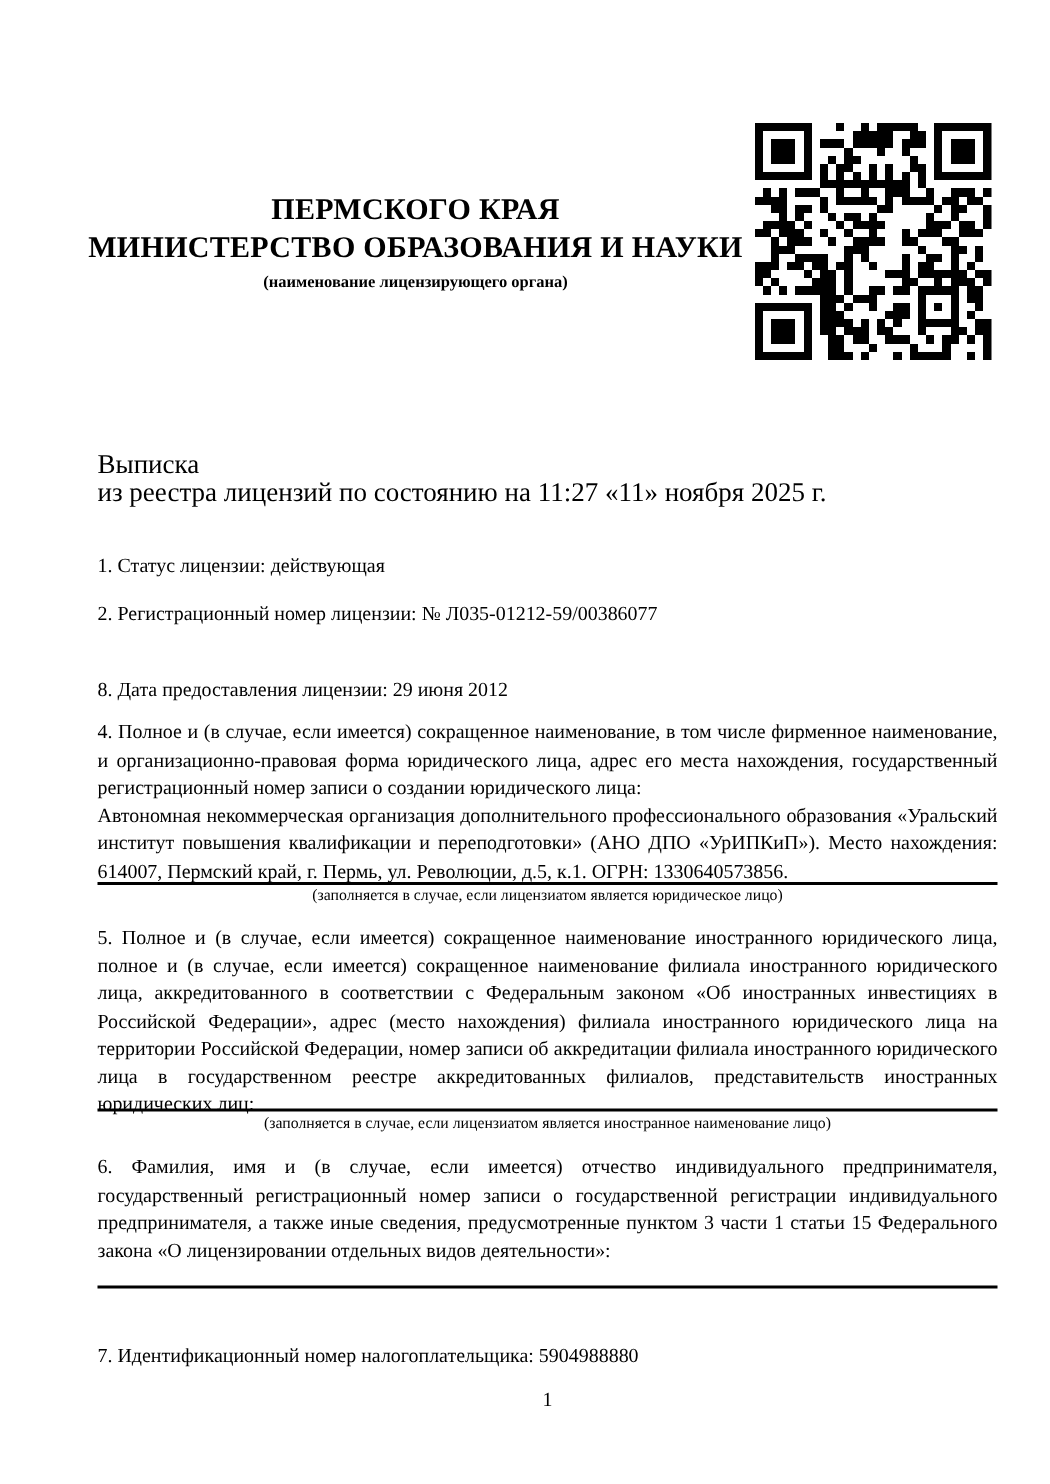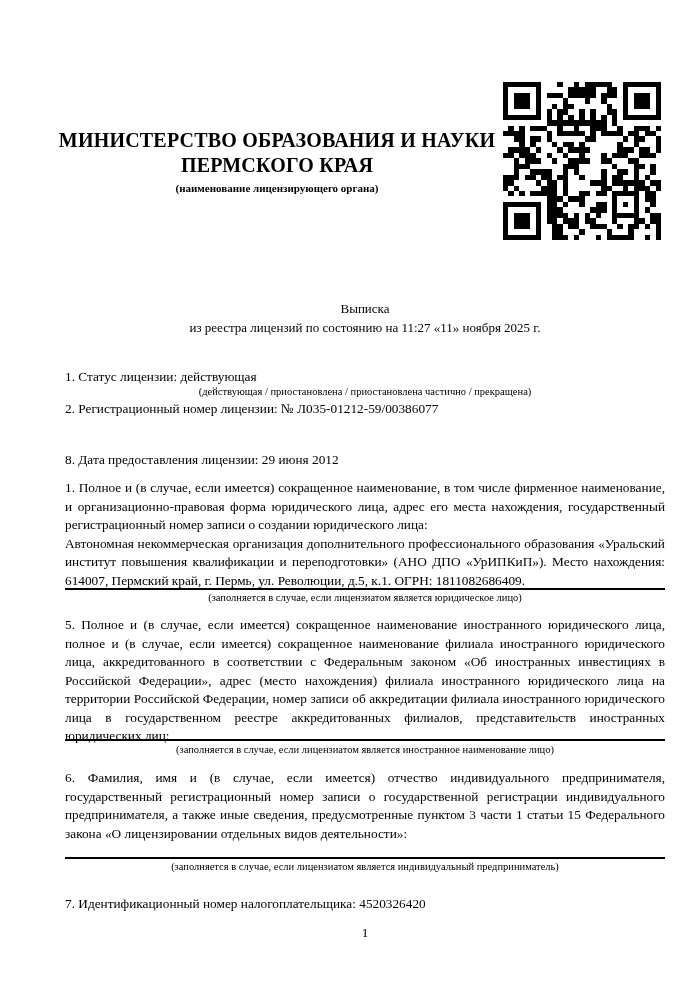--- a/index.html
+++ b/index.html
@@ -45,22 +45,22 @@
     width: 158px;
     height: 158px;
   }
   .qr-box svg { display: block; width: 158px; height: 158px; }
 
   
   .doc-title {
     left: 65px;
     top: 300px;
     width: 600px;
-    text-align: center;
-    font-size: 13px;
+    text-align: left;
+    font-size: 18px;
     line-height: 18.5px;
   }
 
   
   .content-line, .content-para {
     left: 65px;
     width: 600px;
     font-size: 13.3px;
     line-height: 18.5px;
   }
@@ -89,55 +89,53 @@
     font-size: 13.3px;
     line-height: 18.5px;
   }
 </style>
 </head>
 <body>
 
 <div id="page">
 
   <div class="abs ministry-block">
+    <div class="ministry-line">ПЕРМСКОГО КРАЯ</div>
     <div class="ministry-line">МИНИСТЕРСТВО ОБРАЗОВАНИЯ И НАУКИ</div>
-    <div class="ministry-line">ПЕРМСКОГО КРАЯ</div>
     <div class="ministry-caption">(наименование лицензирующего органа)</div>
   </div>
 
   <div class="abs qr-box">
     <svg id="qr-svg" viewBox="0 0 158 158" shape-rendering="crispEdges" aria-hidden="true">
         <path d="M0.00 0.00h5.45v5.45h-5.45zM5.45 0.00h5.45v5.45h-5.45zM10.90 0.00h5.45v5.45h-5.45zM16.34 0.00h5.45v5.45h-5.45zM21.79 0.00h5.45v5.45h-5.45zM27.24 0.00h5.45v5.45h-5.45zM32.69 0.00h5.45v5.45h-5.45zM54.48 0.00h5.45v5.45h-5.45zM70.83 0.00h5.45v5.45h-5.45zM81.72 0.00h5.45v5.45h-5.45zM87.17 0.00h5.45v5.45h-5.45zM92.62 0.00h5.45v5.45h-5.45zM98.07 0.00h5.45v5.45h-5.45zM103.52 0.00h5.45v5.45h-5.45zM119.86 0.00h5.45v5.45h-5.45zM125.31 0.00h5.45v5.45h-5.45zM130.76 0.00h5.45v5.45h-5.45zM136.21 0.00h5.45v5.45h-5.45zM141.66 0.00h5.45v5.45h-5.45zM147.10 0.00h5.45v5.45h-5.45zM152.55 0.00h5.45v5.45h-5.45zM0.00 5.45h5.45v5.45h-5.45zM32.69 5.45h5.45v5.45h-5.45zM65.38 5.45h5.45v5.45h-5.45zM70.83 5.45h5.45v5.45h-5.45zM76.28 5.45h5.45v5.45h-5.45zM81.72 5.45h5.45v5.45h-5.45zM87.17 5.45h5.45v5.45h-5.45zM103.52 5.45h5.45v5.45h-5.45zM108.97 5.45h5.45v5.45h-5.45zM119.86 5.45h5.45v5.45h-5.45zM152.55 5.45h5.45v5.45h-5.45zM0.00 10.90h5.45v5.45h-5.45zM10.90 10.90h5.45v5.45h-5.45zM16.34 10.90h5.45v5.45h-5.45zM21.79 10.90h5.45v5.45h-5.45zM32.69 10.90h5.45v5.45h-5.45zM43.59 10.90h5.45v5.45h-5.45zM49.03 10.90h5.45v5.45h-5.45zM54.48 10.90h5.45v5.45h-5.45zM65.38 10.90h5.45v5.45h-5.45zM70.83 10.90h5.45v5.45h-5.45zM76.28 10.90h5.45v5.45h-5.45zM81.72 10.90h5.45v5.45h-5.45zM87.17 10.90h5.45v5.45h-5.45zM98.07 10.90h5.45v5.45h-5.45zM103.52 10.90h5.45v5.45h-5.45zM108.97 10.90h5.45v5.45h-5.45zM119.86 10.90h5.45v5.45h-5.45zM130.76 10.90h5.45v5.45h-5.45zM136.21 10.90h5.45v5.45h-5.45zM141.66 10.90h5.45v5.45h-5.45zM152.55 10.90h5.45v5.45h-5.45zM0.00 16.34h5.45v5.45h-5.45zM10.90 16.34h5.45v5.45h-5.45zM16.34 16.34h5.45v5.45h-5.45zM21.79 16.34h5.45v5.45h-5.45zM32.69 16.34h5.45v5.45h-5.45zM59.93 16.34h5.45v5.45h-5.45zM81.72 16.34h5.45v5.45h-5.45zM98.07 16.34h5.45v5.45h-5.45zM119.86 16.34h5.45v5.45h-5.45zM130.76 16.34h5.45v5.45h-5.45zM136.21 16.34h5.45v5.45h-5.45zM141.66 16.34h5.45v5.45h-5.45zM152.55 16.34h5.45v5.45h-5.45zM0.00 21.79h5.45v5.45h-5.45zM10.90 21.79h5.45v5.45h-5.45zM16.34 21.79h5.45v5.45h-5.45zM21.79 21.79h5.45v5.45h-5.45zM32.69 21.79h5.45v5.45h-5.45zM49.03 21.79h5.45v5.45h-5.45zM59.93 21.79h5.45v5.45h-5.45zM65.38 21.79h5.45v5.45h-5.45zM103.52 21.79h5.45v5.45h-5.45zM119.86 21.79h5.45v5.45h-5.45zM130.76 21.79h5.45v5.45h-5.45zM136.21 21.79h5.45v5.45h-5.45zM141.66 21.79h5.45v5.45h-5.45zM152.55 21.79h5.45v5.45h-5.45zM0.00 27.24h5.45v5.45h-5.45zM32.69 27.24h5.45v5.45h-5.45zM43.59 27.24h5.45v5.45h-5.45zM54.48 27.24h5.45v5.45h-5.45zM59.93 27.24h5.45v5.45h-5.45zM76.28 27.24h5.45v5.45h-5.45zM87.17 27.24h5.45v5.45h-5.45zM103.52 27.24h5.45v5.45h-5.45zM108.97 27.24h5.45v5.45h-5.45zM119.86 27.24h5.45v5.45h-5.45zM152.55 27.24h5.45v5.45h-5.45zM0.00 32.69h5.45v5.45h-5.45zM5.45 32.69h5.45v5.45h-5.45zM10.90 32.69h5.45v5.45h-5.45zM16.34 32.69h5.45v5.45h-5.45zM21.79 32.69h5.45v5.45h-5.45zM27.24 32.69h5.45v5.45h-5.45zM32.69 32.69h5.45v5.45h-5.45zM43.59 32.69h5.45v5.45h-5.45zM54.48 32.69h5.45v5.45h-5.45zM65.38 32.69h5.45v5.45h-5.45zM76.28 32.69h5.45v5.45h-5.45zM87.17 32.69h5.45v5.45h-5.45zM98.07 32.69h5.45v5.45h-5.45zM108.97 32.69h5.45v5.45h-5.45zM119.86 32.69h5.45v5.45h-5.45zM125.31 32.69h5.45v5.45h-5.45zM130.76 32.69h5.45v5.45h-5.45zM136.21 32.69h5.45v5.45h-5.45zM141.66 32.69h5.45v5.45h-5.45zM147.10 32.69h5.45v5.45h-5.45zM152.55 32.69h5.45v5.45h-5.45zM43.59 38.14h5.45v5.45h-5.45zM49.03 38.14h5.45v5.45h-5.45zM54.48 38.14h5.45v5.45h-5.45zM59.93 38.14h5.45v5.45h-5.45zM65.38 38.14h5.45v5.45h-5.45zM70.83 38.14h5.45v5.45h-5.45zM76.28 38.14h5.45v5.45h-5.45zM81.72 38.14h5.45v5.45h-5.45zM87.17 38.14h5.45v5.45h-5.45zM92.62 38.14h5.45v5.45h-5.45zM98.07 38.14h5.45v5.45h-5.45zM108.97 38.14h5.45v5.45h-5.45zM5.45 43.59h5.45v5.45h-5.45zM16.34 43.59h5.45v5.45h-5.45zM27.24 43.59h5.45v5.45h-5.45zM32.69 43.59h5.45v5.45h-5.45zM38.14 43.59h5.45v5.45h-5.45zM54.48 43.59h5.45v5.45h-5.45zM70.83 43.59h5.45v5.45h-5.45zM87.17 43.59h5.45v5.45h-5.45zM92.62 43.59h5.45v5.45h-5.45zM98.07 43.59h5.45v5.45h-5.45zM114.41 43.59h5.45v5.45h-5.45zM130.76 43.59h5.45v5.45h-5.45zM136.21 43.59h5.45v5.45h-5.45zM141.66 43.59h5.45v5.45h-5.45zM152.55 43.59h5.45v5.45h-5.45zM0.00 49.03h5.45v5.45h-5.45zM5.45 49.03h5.45v5.45h-5.45zM10.90 49.03h5.45v5.45h-5.45zM16.34 49.03h5.45v5.45h-5.45zM43.59 49.03h5.45v5.45h-5.45zM54.48 49.03h5.45v5.45h-5.45zM59.93 49.03h5.45v5.45h-5.45zM65.38 49.03h5.45v5.45h-5.45zM70.83 49.03h5.45v5.45h-5.45zM76.28 49.03h5.45v5.45h-5.45zM87.17 49.03h5.45v5.45h-5.45zM98.07 49.03h5.45v5.45h-5.45zM103.52 49.03h5.45v5.45h-5.45zM108.97 49.03h5.45v5.45h-5.45zM114.41 49.03h5.45v5.45h-5.45zM125.31 49.03h5.45v5.45h-5.45zM130.76 49.03h5.45v5.45h-5.45zM141.66 49.03h5.45v5.45h-5.45zM147.10 49.03h5.45v5.45h-5.45zM10.90 54.48h5.45v5.45h-5.45zM16.34 54.48h5.45v5.45h-5.45zM27.24 54.48h5.45v5.45h-5.45zM32.69 54.48h5.45v5.45h-5.45zM43.59 54.48h5.45v5.45h-5.45zM81.72 54.48h5.45v5.45h-5.45zM87.17 54.48h5.45v5.45h-5.45zM119.86 54.48h5.45v5.45h-5.45zM130.76 54.48h5.45v5.45h-5.45zM136.21 54.48h5.45v5.45h-5.45zM152.55 54.48h5.45v5.45h-5.45zM16.34 59.93h5.45v5.45h-5.45zM27.24 59.93h5.45v5.45h-5.45zM49.03 59.93h5.45v5.45h-5.45zM59.93 59.93h5.45v5.45h-5.45zM65.38 59.93h5.45v5.45h-5.45zM76.28 59.93h5.45v5.45h-5.45zM114.41 59.93h5.45v5.45h-5.45zM130.76 59.93h5.45v5.45h-5.45zM152.55 59.93h5.45v5.45h-5.45zM5.45 65.38h5.45v5.45h-5.45zM10.90 65.38h5.45v5.45h-5.45zM16.34 65.38h5.45v5.45h-5.45zM21.79 65.38h5.45v5.45h-5.45zM32.69 65.38h5.45v5.45h-5.45zM54.48 65.38h5.45v5.45h-5.45zM65.38 65.38h5.45v5.45h-5.45zM70.83 65.38h5.45v5.45h-5.45zM76.28 65.38h5.45v5.45h-5.45zM81.72 65.38h5.45v5.45h-5.45zM114.41 65.38h5.45v5.45h-5.45zM119.86 65.38h5.45v5.45h-5.45zM125.31 65.38h5.45v5.45h-5.45zM136.21 65.38h5.45v5.45h-5.45zM141.66 65.38h5.45v5.45h-5.45zM152.55 65.38h5.45v5.45h-5.45zM0.00 70.83h5.45v5.45h-5.45zM5.45 70.83h5.45v5.45h-5.45zM16.34 70.83h5.45v5.45h-5.45zM21.79 70.83h5.45v5.45h-5.45zM27.24 70.83h5.45v5.45h-5.45zM43.59 70.83h5.45v5.45h-5.45zM59.93 70.83h5.45v5.45h-5.45zM76.28 70.83h5.45v5.45h-5.45zM98.07 70.83h5.45v5.45h-5.45zM108.97 70.83h5.45v5.45h-5.45zM114.41 70.83h5.45v5.45h-5.45zM119.86 70.83h5.45v5.45h-5.45zM136.21 70.83h5.45v5.45h-5.45zM141.66 70.83h5.45v5.45h-5.45zM147.10 70.83h5.45v5.45h-5.45zM10.90 76.28h5.45v5.45h-5.45zM21.79 76.28h5.45v5.45h-5.45zM27.24 76.28h5.45v5.45h-5.45zM32.69 76.28h5.45v5.45h-5.45zM49.03 76.28h5.45v5.45h-5.45zM65.38 76.28h5.45v5.45h-5.45zM70.83 76.28h5.45v5.45h-5.45zM76.28 76.28h5.45v5.45h-5.45zM81.72 76.28h5.45v5.45h-5.45zM98.07 76.28h5.45v5.45h-5.45zM103.52 76.28h5.45v5.45h-5.45zM125.31 76.28h5.45v5.45h-5.45zM130.76 76.28h5.45v5.45h-5.45zM10.90 81.72h5.45v5.45h-5.45zM16.34 81.72h5.45v5.45h-5.45zM21.79 81.72h5.45v5.45h-5.45zM59.93 81.72h5.45v5.45h-5.45zM65.38 81.72h5.45v5.45h-5.45zM70.83 81.72h5.45v5.45h-5.45zM108.97 81.72h5.45v5.45h-5.45zM130.76 81.72h5.45v5.45h-5.45zM136.21 81.72h5.45v5.45h-5.45zM147.10 81.72h5.45v5.45h-5.45zM10.90 87.17h5.45v5.45h-5.45zM27.24 87.17h5.45v5.45h-5.45zM32.69 87.17h5.45v5.45h-5.45zM38.14 87.17h5.45v5.45h-5.45zM43.59 87.17h5.45v5.45h-5.45zM59.93 87.17h5.45v5.45h-5.45zM70.83 87.17h5.45v5.45h-5.45zM98.07 87.17h5.45v5.45h-5.45zM114.41 87.17h5.45v5.45h-5.45zM119.86 87.17h5.45v5.45h-5.45zM130.76 87.17h5.45v5.45h-5.45zM147.10 87.17h5.45v5.45h-5.45zM0.00 92.62h5.45v5.45h-5.45zM5.45 92.62h5.45v5.45h-5.45zM10.90 92.62h5.45v5.45h-5.45zM21.79 92.62h5.45v5.45h-5.45zM27.24 92.62h5.45v5.45h-5.45zM38.14 92.62h5.45v5.45h-5.45zM43.59 92.62h5.45v5.45h-5.45zM54.48 92.62h5.45v5.45h-5.45zM59.93 92.62h5.45v5.45h-5.45zM76.28 92.62h5.45v5.45h-5.45zM98.07 92.62h5.45v5.45h-5.45zM108.97 92.62h5.45v5.45h-5.45zM114.41 92.62h5.45v5.45h-5.45zM130.76 92.62h5.45v5.45h-5.45zM141.66 92.62h5.45v5.45h-5.45zM0.00 98.07h5.45v5.45h-5.45zM5.45 98.07h5.45v5.45h-5.45zM32.69 98.07h5.45v5.45h-5.45zM43.59 98.07h5.45v5.45h-5.45zM49.03 98.07h5.45v5.45h-5.45zM59.93 98.07h5.45v5.45h-5.45zM87.17 98.07h5.45v5.45h-5.45zM92.62 98.07h5.45v5.45h-5.45zM98.07 98.07h5.45v5.45h-5.45zM108.97 98.07h5.45v5.45h-5.45zM114.41 98.07h5.45v5.45h-5.45zM119.86 98.07h5.45v5.45h-5.45zM125.31 98.07h5.45v5.45h-5.45zM130.76 98.07h5.45v5.45h-5.45zM136.21 98.07h5.45v5.45h-5.45zM147.10 98.07h5.45v5.45h-5.45zM152.55 98.07h5.45v5.45h-5.45zM0.00 103.52h5.45v5.45h-5.45zM10.90 103.52h5.45v5.45h-5.45zM38.14 103.52h5.45v5.45h-5.45zM43.59 103.52h5.45v5.45h-5.45zM49.03 103.52h5.45v5.45h-5.45zM59.93 103.52h5.45v5.45h-5.45zM98.07 103.52h5.45v5.45h-5.45zM103.52 103.52h5.45v5.45h-5.45zM119.86 103.52h5.45v5.45h-5.45zM130.76 103.52h5.45v5.45h-5.45zM136.21 103.52h5.45v5.45h-5.45zM141.66 103.52h5.45v5.45h-5.45zM152.55 103.52h5.45v5.45h-5.45zM5.45 108.97h5.45v5.45h-5.45zM16.34 108.97h5.45v5.45h-5.45zM27.24 108.97h5.45v5.45h-5.45zM32.69 108.97h5.45v5.45h-5.45zM38.14 108.97h5.45v5.45h-5.45zM43.59 108.97h5.45v5.45h-5.45zM49.03 108.97h5.45v5.45h-5.45zM59.93 108.97h5.45v5.45h-5.45zM76.28 108.97h5.45v5.45h-5.45zM81.72 108.97h5.45v5.45h-5.45zM92.62 108.97h5.45v5.45h-5.45zM98.07 108.97h5.45v5.45h-5.45zM108.97 108.97h5.45v5.45h-5.45zM114.41 108.97h5.45v5.45h-5.45zM119.86 108.97h5.45v5.45h-5.45zM125.31 108.97h5.45v5.45h-5.45zM130.76 108.97h5.45v5.45h-5.45zM141.66 108.97h5.45v5.45h-5.45zM147.10 108.97h5.45v5.45h-5.45zM43.59 114.41h5.45v5.45h-5.45zM49.03 114.41h5.45v5.45h-5.45zM54.48 114.41h5.45v5.45h-5.45zM65.38 114.41h5.45v5.45h-5.45zM70.83 114.41h5.45v5.45h-5.45zM76.28 114.41h5.45v5.45h-5.45zM108.97 114.41h5.45v5.45h-5.45zM130.76 114.41h5.45v5.45h-5.45zM141.66 114.41h5.45v5.45h-5.45zM147.10 114.41h5.45v5.45h-5.45zM0.00 119.86h5.45v5.45h-5.45zM5.45 119.86h5.45v5.45h-5.45zM10.90 119.86h5.45v5.45h-5.45zM16.34 119.86h5.45v5.45h-5.45zM21.79 119.86h5.45v5.45h-5.45zM27.24 119.86h5.45v5.45h-5.45zM32.69 119.86h5.45v5.45h-5.45zM43.59 119.86h5.45v5.45h-5.45zM49.03 119.86h5.45v5.45h-5.45zM59.93 119.86h5.45v5.45h-5.45zM76.28 119.86h5.45v5.45h-5.45zM92.62 119.86h5.45v5.45h-5.45zM98.07 119.86h5.45v5.45h-5.45zM108.97 119.86h5.45v5.45h-5.45zM119.86 119.86h5.45v5.45h-5.45zM130.76 119.86h5.45v5.45h-5.45zM147.10 119.86h5.45v5.45h-5.45zM0.00 125.31h5.45v5.45h-5.45zM32.69 125.31h5.45v5.45h-5.45zM43.59 125.31h5.45v5.45h-5.45zM49.03 125.31h5.45v5.45h-5.45zM54.48 125.31h5.45v5.45h-5.45zM87.17 125.31h5.45v5.45h-5.45zM92.62 125.31h5.45v5.45h-5.45zM98.07 125.31h5.45v5.45h-5.45zM108.97 125.31h5.45v5.45h-5.45zM130.76 125.31h5.45v5.45h-5.45zM141.66 125.31h5.45v5.45h-5.45zM0.00 130.76h5.45v5.45h-5.45zM10.90 130.76h5.45v5.45h-5.45zM16.34 130.76h5.45v5.45h-5.45zM21.79 130.76h5.45v5.45h-5.45zM32.69 130.76h5.45v5.45h-5.45zM43.59 130.76h5.45v5.45h-5.45zM49.03 130.76h5.45v5.45h-5.45zM54.48 130.76h5.45v5.45h-5.45zM59.93 130.76h5.45v5.45h-5.45zM70.83 130.76h5.45v5.45h-5.45zM81.72 130.76h5.45v5.45h-5.45zM92.62 130.76h5.45v5.45h-5.45zM108.97 130.76h5.45v5.45h-5.45zM114.41 130.76h5.45v5.45h-5.45zM119.86 130.76h5.45v5.45h-5.45zM125.31 130.76h5.45v5.45h-5.45zM130.76 130.76h5.45v5.45h-5.45zM147.10 130.76h5.45v5.45h-5.45zM152.55 130.76h5.45v5.45h-5.45zM0.00 136.21h5.45v5.45h-5.45zM10.90 136.21h5.45v5.45h-5.45zM16.34 136.21h5.45v5.45h-5.45zM21.79 136.21h5.45v5.45h-5.45zM32.69 136.21h5.45v5.45h-5.45zM43.59 136.21h5.45v5.45h-5.45zM49.03 136.21h5.45v5.45h-5.45zM59.93 136.21h5.45v5.45h-5.45zM65.38 136.21h5.45v5.45h-5.45zM70.83 136.21h5.45v5.45h-5.45zM81.72 136.21h5.45v5.45h-5.45zM87.17 136.21h5.45v5.45h-5.45zM108.97 136.21h5.45v5.45h-5.45zM130.76 136.21h5.45v5.45h-5.45zM136.21 136.21h5.45v5.45h-5.45zM147.10 136.21h5.45v5.45h-5.45zM152.55 136.21h5.45v5.45h-5.45zM0.00 141.66h5.45v5.45h-5.45zM10.90 141.66h5.45v5.45h-5.45zM16.34 141.66h5.45v5.45h-5.45zM21.79 141.66h5.45v5.45h-5.45zM32.69 141.66h5.45v5.45h-5.45zM49.03 141.66h5.45v5.45h-5.45zM54.48 141.66h5.45v5.45h-5.45zM65.38 141.66h5.45v5.45h-5.45zM70.83 141.66h5.45v5.45h-5.45zM87.17 141.66h5.45v5.45h-5.45zM92.62 141.66h5.45v5.45h-5.45zM98.07 141.66h5.45v5.45h-5.45zM114.41 141.66h5.45v5.45h-5.45zM125.31 141.66h5.45v5.45h-5.45zM130.76 141.66h5.45v5.45h-5.45zM141.66 141.66h5.45v5.45h-5.45zM152.55 141.66h5.45v5.45h-5.45zM0.00 147.10h5.45v5.45h-5.45zM32.69 147.10h5.45v5.45h-5.45zM49.03 147.10h5.45v5.45h-5.45zM54.48 147.10h5.45v5.45h-5.45zM76.28 147.10h5.45v5.45h-5.45zM103.52 147.10h5.45v5.45h-5.45zM125.31 147.10h5.45v5.45h-5.45zM152.55 147.10h5.45v5.45h-5.45zM0.00 152.55h5.45v5.45h-5.45zM5.45 152.55h5.45v5.45h-5.45zM10.90 152.55h5.45v5.45h-5.45zM16.34 152.55h5.45v5.45h-5.45zM21.79 152.55h5.45v5.45h-5.45zM27.24 152.55h5.45v5.45h-5.45zM32.69 152.55h5.45v5.45h-5.45zM49.03 152.55h5.45v5.45h-5.45zM54.48 152.55h5.45v5.45h-5.45zM59.93 152.55h5.45v5.45h-5.45zM70.83 152.55h5.45v5.45h-5.45zM92.62 152.55h5.45v5.45h-5.45zM103.52 152.55h5.45v5.45h-5.45zM108.97 152.55h5.45v5.45h-5.45zM114.41 152.55h5.45v5.45h-5.45zM119.86 152.55h5.45v5.45h-5.45zM125.31 152.55h5.45v5.45h-5.45zM141.66 152.55h5.45v5.45h-5.45zM152.55 152.55h5.45v5.45h-5.45z" fill="#000000"></path>
       </svg>
   </div>
 
   <div class="abs doc-title">
     <div>Выписка</div>
     <div>из реестра лицензий по состоянию на 11:27 «11» ноября 2025 г.</div>
   </div>
 
   <div class="abs content-line" style="top:368px">1. Статус лицензии: действующая</div>
-  <div class="abs small-caption" style="top:386px">(действующая / приостановлена / приостановлена частично / прекращена)</div>
 
   <div class="abs content-line" style="top:400px">2. Регистрационный номер лицензии: № Л035-01212-59/00386077</div>
 
   <div class="abs content-line" style="top:451px">8. Дата предоставления лицензии: 29 июня 2012</div>
 
   <div class="abs content-para" style="top:479px">
-    <div>1. Полное и (в случае, если имеется) сокращенное наименование, в том числе фирменное наименование, и организационно-правовая форма юридического лица, адрес его места нахождения, государственный регистрационный номер записи о создании юридического лица:</div>
-    <div>Автономная некоммерческая организация дополнительного профессионального образования «Уральский институт повышения квалификации и переподготовки» (АНО ДПО «УрИПКиП»). Место нахождения: 614007, Пермский край, г. Пермь, ул. Революции, д.5, к.1. ОГРН: 1811082686409.</div>
+    <div>4. Полное и (в случае, если имеется) сокращенное наименование, в том числе фирменное наименование, и организационно-правовая форма юридического лица, адрес его места нахождения, государственный регистрационный номер записи о создании юридического лица:</div>
+    <div>Автономная некоммерческая организация дополнительного профессионального образования «Уральский институт повышения квалификации и переподготовки» (АНО ДПО «УрИПКиП»). Место нахождения: 614007, Пермский край, г. Пермь, ул. Революции, д.5, к.1. ОГРН: 1330640573856.</div>
   </div>
   <div class="abs field-rule" style="top:588px"></div>
   <div class="abs small-caption" style="top:592px">(заполняется в случае, если лицензиатом является юридическое лицо)</div>
 
   <div class="abs content-para" style="top:616px">5. Полное и (в случае, если имеется) сокращенное наименование иностранного юридического лица, полное и (в случае, если имеется) сокращенное наименование филиала иностранного юридического лица, аккредитованного в соответствии с Федеральным законом «Об иностранных инвестициях в Российской Федерации», адрес (место нахождения) филиала иностранного юридического лица на территории Российской Федерации, номер записи об аккредитации филиала иностранного юридического лица в государственном реестре аккредитованных филиалов, представительств иностранных юридических лиц:</div>
   <div class="abs field-rule" style="top:739px"></div>
   <div class="abs small-caption" style="top:744px">(заполняется в случае, если лицензиатом является иностранное наименование лицо)</div>
 
   <div class="abs content-para" style="top:769px">6. Фамилия, имя и (в случае, если имеется) отчество индивидуального предпринимателя, государственный регистрационный номер записи о государственной регистрации индивидуального предпринимателя, а также иные сведения, предусмотренные пунктом 3 части 1 статьи 15 Федерального закона «О лицензировании отдельных видов деятельности»:</div>
   <div class="abs field-rule" style="top:857px"></div>
-  <div class="abs small-caption" style="top:861px">(заполняется в случае, если лицензиатом является индивидуальный предприниматель)</div>
 
-  <div class="abs content-line" style="top:895px">7. Идентификационный номер налогоплательщика: 4520326420</div>
+  <div class="abs content-line" style="top:895px">7. Идентификационный номер налогоплательщика: 5904988880</div>
 
   <div class="abs page-number">1</div>
 
 </div>
 
 </body></html>

